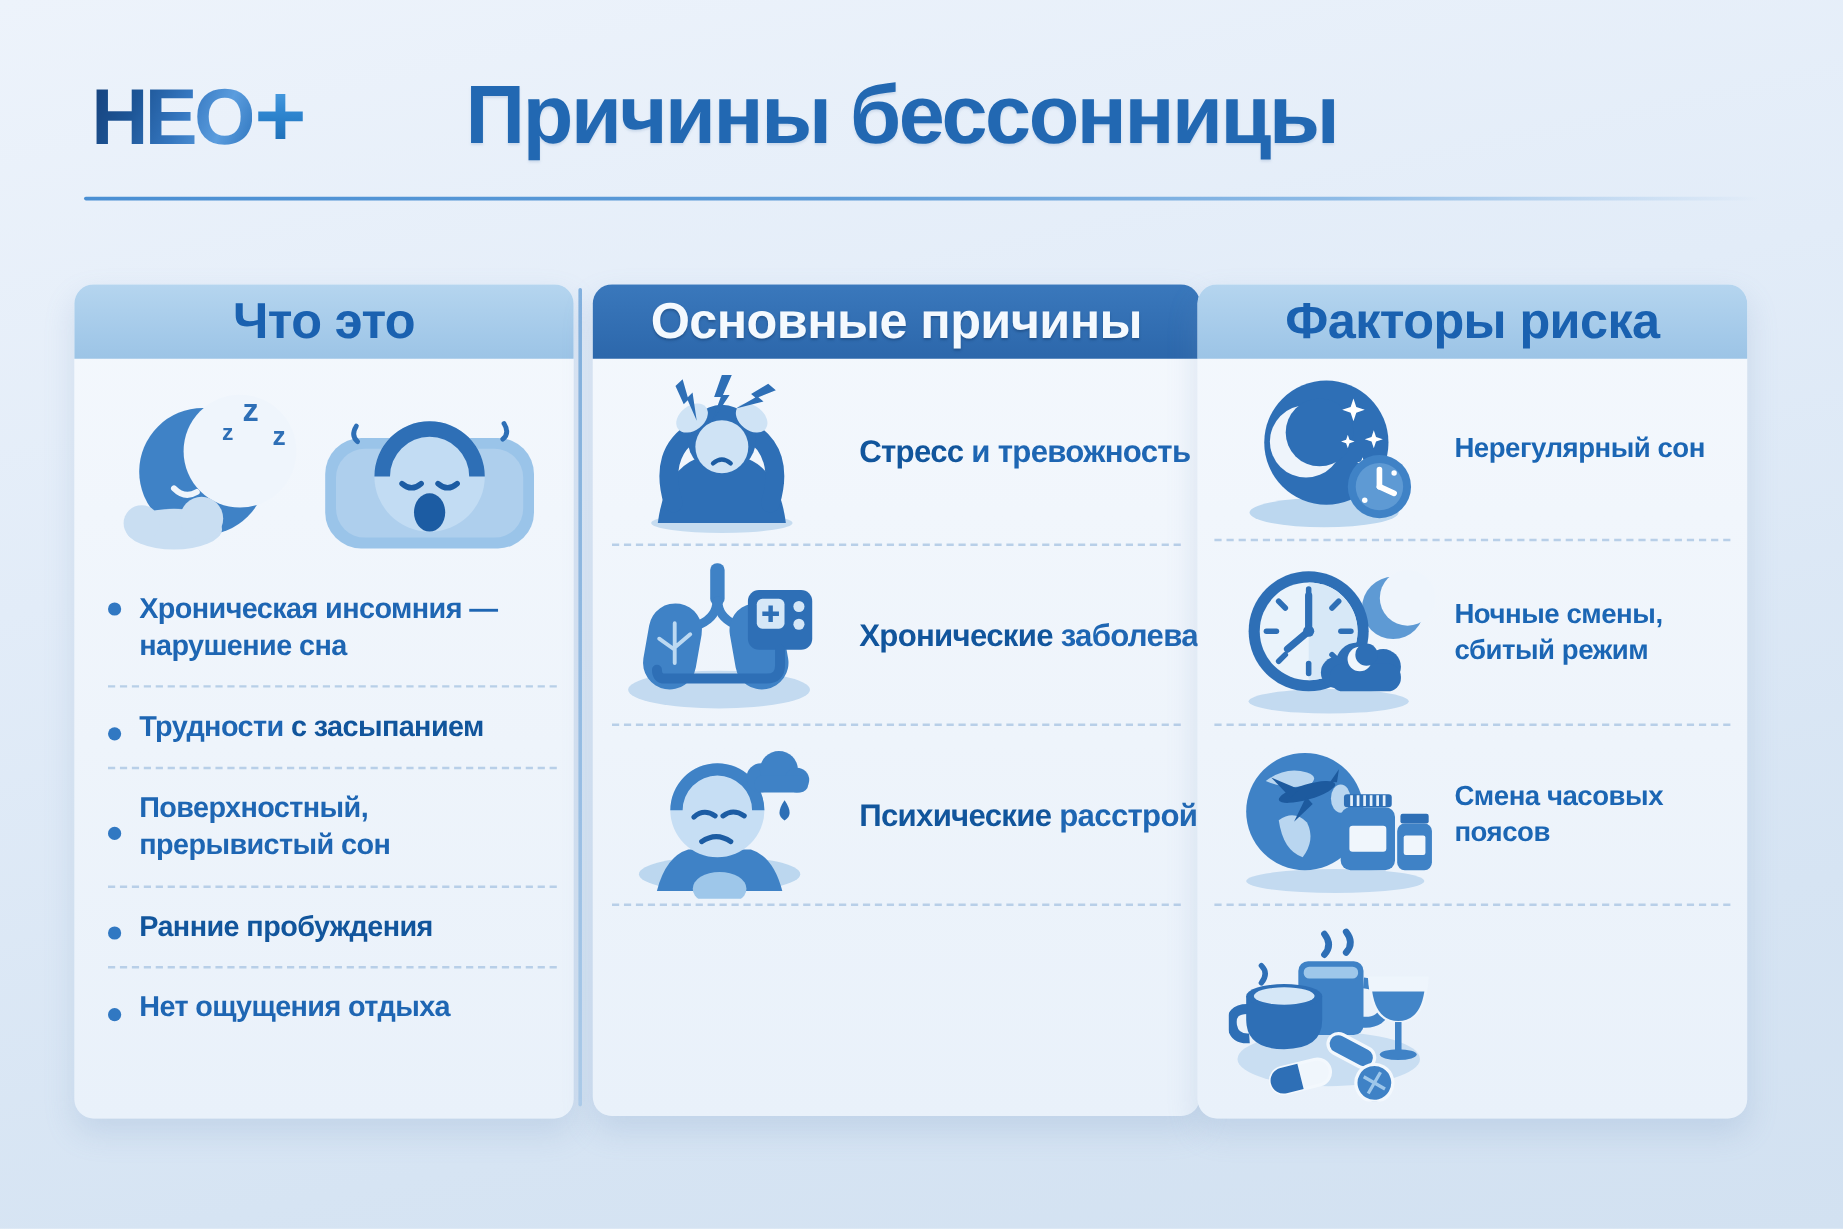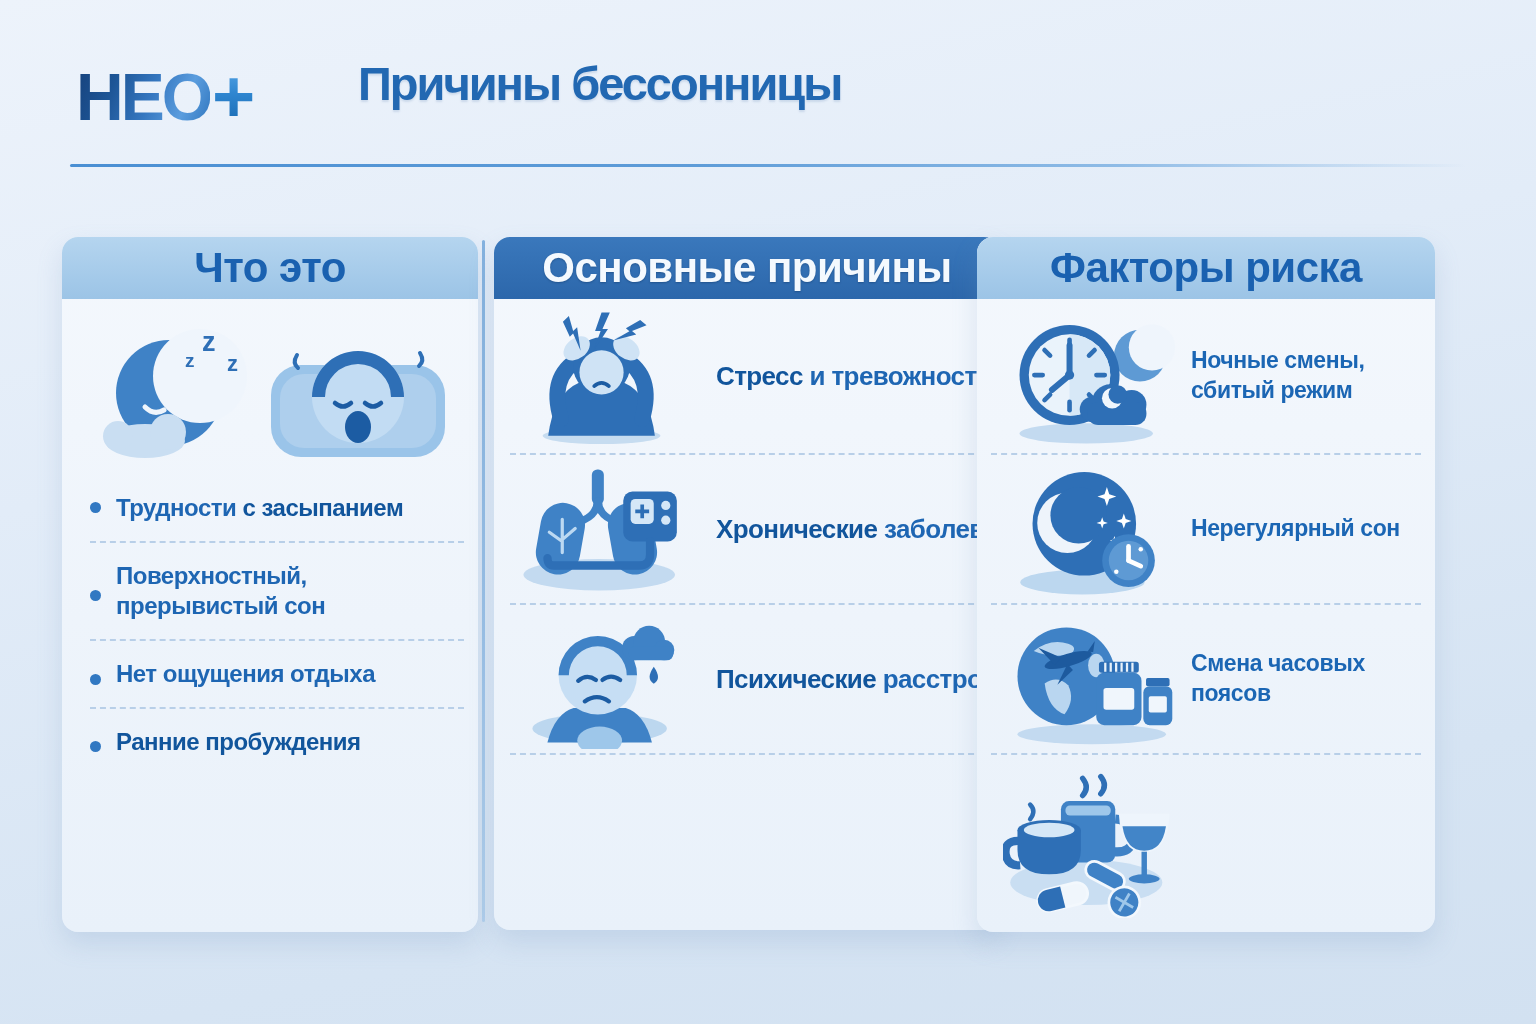--- a/index.html
+++ b/index.html
@@ -18,41 +18,41 @@
     -webkit-background-clip:text; background-clip:text; color:transparent;
     -webkit-text-fill-color:transparent;
   }
   .logo-plus {
     font-size:74px; font-weight:700; line-height:0.88; margin-left:2px;
     background:linear-gradient(180deg,#59a8e8 0%,#2f86d0 45%,#1767ae 100%);
     -webkit-background-clip:text; background-clip:text; color:transparent;
     -webkit-text-fill-color:transparent;
   }
   .page-title {
-    position:absolute; left:358px; top:56px;
-    font-size:47px; font-weight:700; letter-spacing:-2px; color:#2268b2;
+    position:absolute; left:388px; top:56px;
+    font-size:69px; font-weight:700; letter-spacing:-2px; color:#2268b2;
     text-shadow:0 2px 2px rgba(120,150,190,0.25);
   }
   .header-rule {
     position:absolute; left:70px; top:164px; width:1396px; height:3px; border-radius:2px;
     background:linear-gradient(90deg,#4a8fd3 0%,#5e9cd8 45%,#8ebbe6 75%,rgba(142,187,230,0) 100%);
   }
 
   
   .vline { position:absolute; top:240px; width:3px; height:682px; border-radius:2px;
     background:linear-gradient(180deg,#85b3e0 0%,#9ec4e9 60%,#b4d2ee 100%); }
   .vline-1 { left:482px; } .vline-2 { left:1006px; }
 
   
   .card { position:absolute; top:237px; border-radius:16px;
     background:linear-gradient(180deg,#f4f8fd 0%,#eef4fb 55%,#e9f1fa 100%);
     box-shadow:0 12px 26px rgba(110,145,190,0.20); }
   .card-what   { left:62px;  width:416px; height:695px; }
   .card-causes { left:494px; width:506px; height:693px; }
-  .card-risks  { left:977px;width:458px; height:695px; }
+  .card-risks  { left:998px;width:458px; height:695px; }
 
   .card-header { height:62px; border-radius:16px 16px 0 0;
     display:flex; align-items:center; justify-content:center;
     font-size:42px; font-weight:700; letter-spacing:-0.5px; }
   .header-light { background:linear-gradient(180deg,#b5d5ef 0%,#a3c9e9 70%,#9cc4e6 100%); color:#1a61b0; }
   .header-dark  { background:linear-gradient(180deg,#3a78bc 0%,#2c67ab 100%); color:#f4f9fe;
     text-shadow:0 1px 2px rgba(10,40,80,0.35); }
 
   
   .what-icons { height:168px; display:flex; justify-content:center; align-items:flex-end;
@@ -124,33 +124,37 @@
       <path d="M100,90 q8,7 16,0" stroke="#1c5ca3" stroke-width="4.5" fill="none" stroke-linecap="round"></path>
       <ellipse cx="93" cy="114" rx="13" ry="16" fill="#1c5ca3"></ellipse>
       <path d="M32,42 q-5,8 1,13" stroke="#2e6fb6" stroke-width="4" fill="none" stroke-linecap="round"></path>
       <path d="M155,40 q5,8 -1,13" stroke="#2e6fb6" stroke-width="4" fill="none" stroke-linecap="round"></path>
     </svg>
   </div>
 
   <ul class="bullet-list">
     <li class="bullet-item">
       <span class="dot"></span>
+      <span class="bullet-text"><span>Хроническая инсомния — нарушение сна</span><b></b></span>
+    </li>
+    <li class="bullet-item">
+      <span class="dot"></span>
       <span class="bullet-text"><span>Трудности </span><b>с засыпанием</b></span>
     </li>
     <li class="bullet-item">
       <span class="dot"></span>
       <span class="bullet-text"><span>Поверхностный, прерывистый сон</span><b></b></span>
     </li>
     <li class="bullet-item">
       <span class="dot"></span>
+      <span class="bullet-text"><span></span><b>Ранние пробуждения</b></span>
+    </li>
+    <li class="bullet-item">
+      <span class="dot"></span>
       <span class="bullet-text"><span>Нет ощущения отдыха</span><b></b></span>
-    </li>
-    <li class="bullet-item">
-      <span class="dot"></span>
-      <span class="bullet-text"><span></span><b>Ранние пробуждения</b></span>
     </li>
   </ul>
 </section>
 
 <section class="card card-causes">
   <div class="card-header header-dark">Основные причины</div>
 
   <div class="cause-row first">
     <span class="cause-icon">
       <svg width="152" height="138" viewBox="0 0 165 150">
@@ -213,20 +217,46 @@
       </svg>
     </span>
     <span class="cause-text"><b>Психические</b><span> расстройства</span></span>
   </div>
 
   <div class="cause-filler"></div>
 </section>
 
 <section class="card card-risks">
   <div class="card-header header-light">Факторы риска</div>
+
+  <div class="risk-row">
+    <span class="risk-icon">
+      <svg width="160" height="138" viewBox="0 0 170 145">
+        <ellipse cx="78" cy="129" rx="66" ry="13" fill="#bcd7ef"></ellipse>
+        <circle cx="80" cy="67" r="55" fill="#2e6fb6"></circle>
+        <circle cx="62" cy="66" r="32" fill="#eef4fb"></circle>
+        <circle cx="74" cy="58" r="30" fill="#2e6fb6"></circle>
+        <g fill="#ffffff">
+          <path d="M104,28 l2.5,7.5 7.5,2.5 -7.5,2.5 -2.5,7.5 -2.5,-7.5 -7.5,-2.5 7.5,-2.5 z"></path>
+          <path d="M122,56 l2,6 6,2 -6,2 -2,6 -2,-6 -6,-2 6,-2 z"></path>
+          <path d="M99,60 l1.5,4.5 4.5,1.5 -4.5,1.5 -1.5,4.5 -1.5,-4.5 -4.5,-1.5 4.5,-1.5 z"></path>
+          <path d="M112,80 l1.2,3.6 3.6,1.2 -3.6,1.2 -1.2,3.6 -1.2,-3.6 -3.6,-1.2 3.6,-1.2 z"></path>
+        </g>
+        <circle cx="127" cy="106" r="28" fill="#3f82c6"></circle>
+        <circle cx="127" cy="106" r="21" fill="#5e9ad4"></circle>
+        <path d="M127,106 V91" stroke="#ffffff" stroke-width="5" stroke-linecap="round"></path>
+        <path d="M127,106 l13,6" stroke="#ffffff" stroke-width="5" stroke-linecap="round"></path>
+        <circle cx="140" cy="94" r="2.4" fill="#ffffff"></circle>
+          <circle cx="114" cy="118" r="2.4" fill="#ffffff"></circle>
+      </svg>
+    </span>
+    <span class="risk-text">
+      <div>Нерегулярный сон</div>
+    </span>
+  </div>
 
   <div class="risk-row first">
     <span class="risk-icon">
       <svg width="176" height="140" viewBox="0 0 190 150">
         <ellipse cx="92" cy="137" rx="72" ry="11" fill="#c3daf0"></ellipse>
         <circle cx="150" cy="53" r="28" fill="#5e9ad4"></circle>
         <circle cx="163" cy="44" r="25" fill="#eff5fc"></circle>
         <circle cx="74" cy="74" r="54" fill="#2e6fb6"></circle>
         <circle cx="74" cy="74" r="44" fill="#eaf3fb"></circle>
         <path d="M74,30 a44,44 0 0 1 0,88 z" fill="#d7e8f7"></path>
@@ -249,46 +279,20 @@
           <circle cx="141" cy="106" r="16"></circle>
             <rect x="93" y="103" width="64" height="25" rx="12"></rect>
         </g>
         <circle cx="120" cy="99" r="11" fill="#f0f6fc"></circle>
         <circle cx="126" cy="95" r="10" fill="#2e6fb6"></circle>
       </svg>
     </span>
     <span class="risk-text">
       <div>Ночные смены,</div>
       <div>сбитый режим</div>
-    </span>
-  </div>
-
-  <div class="risk-row">
-    <span class="risk-icon">
-      <svg width="160" height="138" viewBox="0 0 170 145">
-        <ellipse cx="78" cy="129" rx="66" ry="13" fill="#bcd7ef"></ellipse>
-        <circle cx="80" cy="67" r="55" fill="#2e6fb6"></circle>
-        <circle cx="62" cy="66" r="32" fill="#eef4fb"></circle>
-        <circle cx="74" cy="58" r="30" fill="#2e6fb6"></circle>
-        <g fill="#ffffff">
-          <path d="M104,28 l2.5,7.5 7.5,2.5 -7.5,2.5 -2.5,7.5 -2.5,-7.5 -7.5,-2.5 7.5,-2.5 z"></path>
-          <path d="M122,56 l2,6 6,2 -6,2 -2,6 -2,-6 -6,-2 6,-2 z"></path>
-          <path d="M99,60 l1.5,4.5 4.5,1.5 -4.5,1.5 -1.5,4.5 -1.5,-4.5 -4.5,-1.5 4.5,-1.5 z"></path>
-          <path d="M112,80 l1.2,3.6 3.6,1.2 -3.6,1.2 -1.2,3.6 -1.2,-3.6 -3.6,-1.2 3.6,-1.2 z"></path>
-        </g>
-        <circle cx="127" cy="106" r="28" fill="#3f82c6"></circle>
-        <circle cx="127" cy="106" r="21" fill="#5e9ad4"></circle>
-        <path d="M127,106 V91" stroke="#ffffff" stroke-width="5" stroke-linecap="round"></path>
-        <path d="M127,106 l13,6" stroke="#ffffff" stroke-width="5" stroke-linecap="round"></path>
-        <circle cx="140" cy="94" r="2.4" fill="#ffffff"></circle>
-          <circle cx="114" cy="118" r="2.4" fill="#ffffff"></circle>
-      </svg>
-    </span>
-    <span class="risk-text">
-      <div>Нерегулярный сон</div>
     </span>
   </div>
 
   <div class="risk-row">
     <span class="risk-icon">
       <svg width="172" height="136" viewBox="0 0 190 150">
         <ellipse cx="98" cy="136" rx="82" ry="11" fill="#c3daf0"></ellipse>
         <circle cx="70" cy="72" r="54" fill="#3f82c6"></circle>
         <g fill="#b9d6f0">
           <path d="M34,44 q18,-14 38,-8 q12,4 2,12 q-22,4 -40,-4 z"></path>

